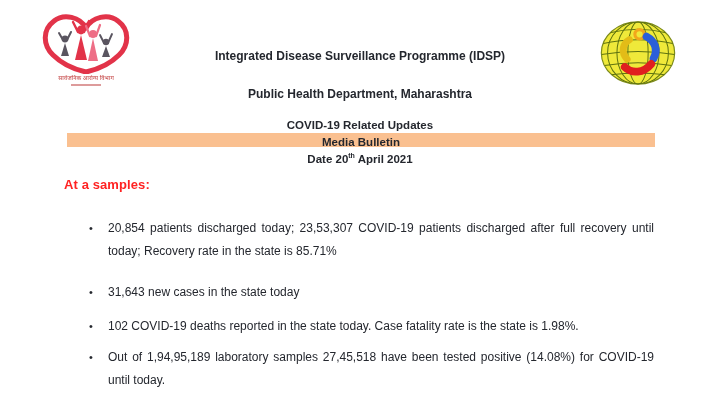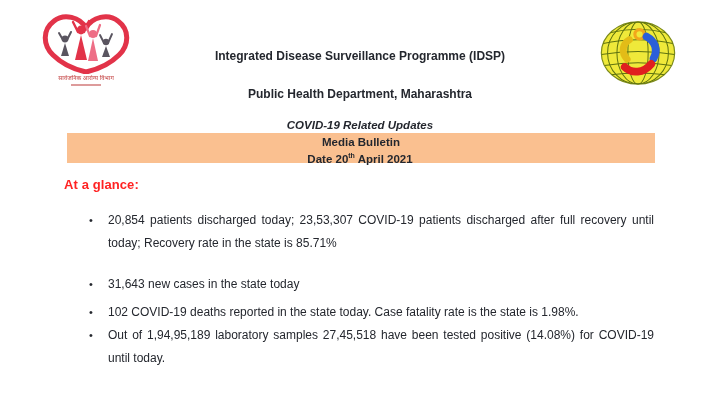--- a/index.html
+++ b/index.html
@@ -37,25 +37,25 @@
   .logo-right svg { display: block; }
 
   
   .center-line {
     position: absolute; left: 0; right: 0;
     text-align: center;
     font-weight: bold;
   }
   .org1 { top: 49px; font-size: 12px; }
   .org2 { top: 87px; font-size: 12px; }
-  .updates { top: 119px; font-size: 11.5px; font-style: italic; }
+  .updates { top: 119px; font-size: 11.5px; }
   .banner {
     position: absolute;
     left: 67px; top: 133px;
-    width: 588px; height: 30px;
+    width: 588px; height: 14px;
     line-height: 18px;
     text-align: center;
     font-weight: bold;
     font-size: 11.5px;
     background: var(--banner-bg, #fac090);
   }
   .dateline { top: 153px; font-size: 11.5px; }
   .dateline sup { font-size: 7px; line-height: 0; }
 
   
@@ -73,29 +73,30 @@
     width: 566px;
     margin: 0; padding: 0;
     list-style: none;
   }
   .bullets li {
     position: relative;
     padding-left: 20px;
     font-size: 12px;
     line-height: 23px;
     text-align: justify;
+    margin-top: 8px;
   }
   .bullets li::before {
     content: "\2022";
     position: absolute;
     left: 1px; top: 0;
     font-size: 11px;
   }
   .bullets li:nth-child(2) { margin-top: 18px; }
-  .bullets li:nth-child(3) { margin-top: 5px; }
+  .bullets li:nth-child(3) { margin-top: 11px; }
 </style>
 </head>
 <body>
 
 <div class="page">
 
   <div class="logo-left">
     <svg width="100" height="62" viewBox="0 0 100 62">
       <path d="M50 16 C44 5 28 1 18 9 C6 18 7 33 17 43 C27 53 41 58 50 60 C59 58 73 53 83 43 C93 33 94 18 82 9 C72 1 56 5 50 16" fill="#ffffff" stroke="#e23349" stroke-width="5" stroke-linecap="round"></path>
 
@@ -152,21 +153,21 @@
     </svg>
   </div>
 
   <div class="center-line org1">Integrated Disease Surveillance Programme (IDSP)</div>
   <div class="center-line org2">Public Health Department, Maharashtra</div>
 
   <div class="center-line updates">COVID-19 Related Updates</div>
   <div class="banner">Media Bulletin</div>
   <div class="center-line dateline"><span>Date 20</span><sup>th</sup><span> April 2021</span></div>
 
-  <div class="glance-heading">At a glance:</div>
+  <div class="glance-heading">At a samples:</div>
   <ul class="bullets">
     <li>20,854 patients discharged today; 23,53,307 COVID-19 patients discharged after full recovery until today; Recovery rate in the state is 85.71%</li>
     <li>31,643 new cases in the state today</li>
     <li>102 COVID-19 deaths reported in the state today. Case fatality rate is the state is 1.98%.</li>
     <li>Out of 1,94,95,189 laboratory samples 27,45,518 have been tested positive (14.08%) for COVID-19 until today.</li>
   </ul>
 
 </div>
 
 </body></html>

